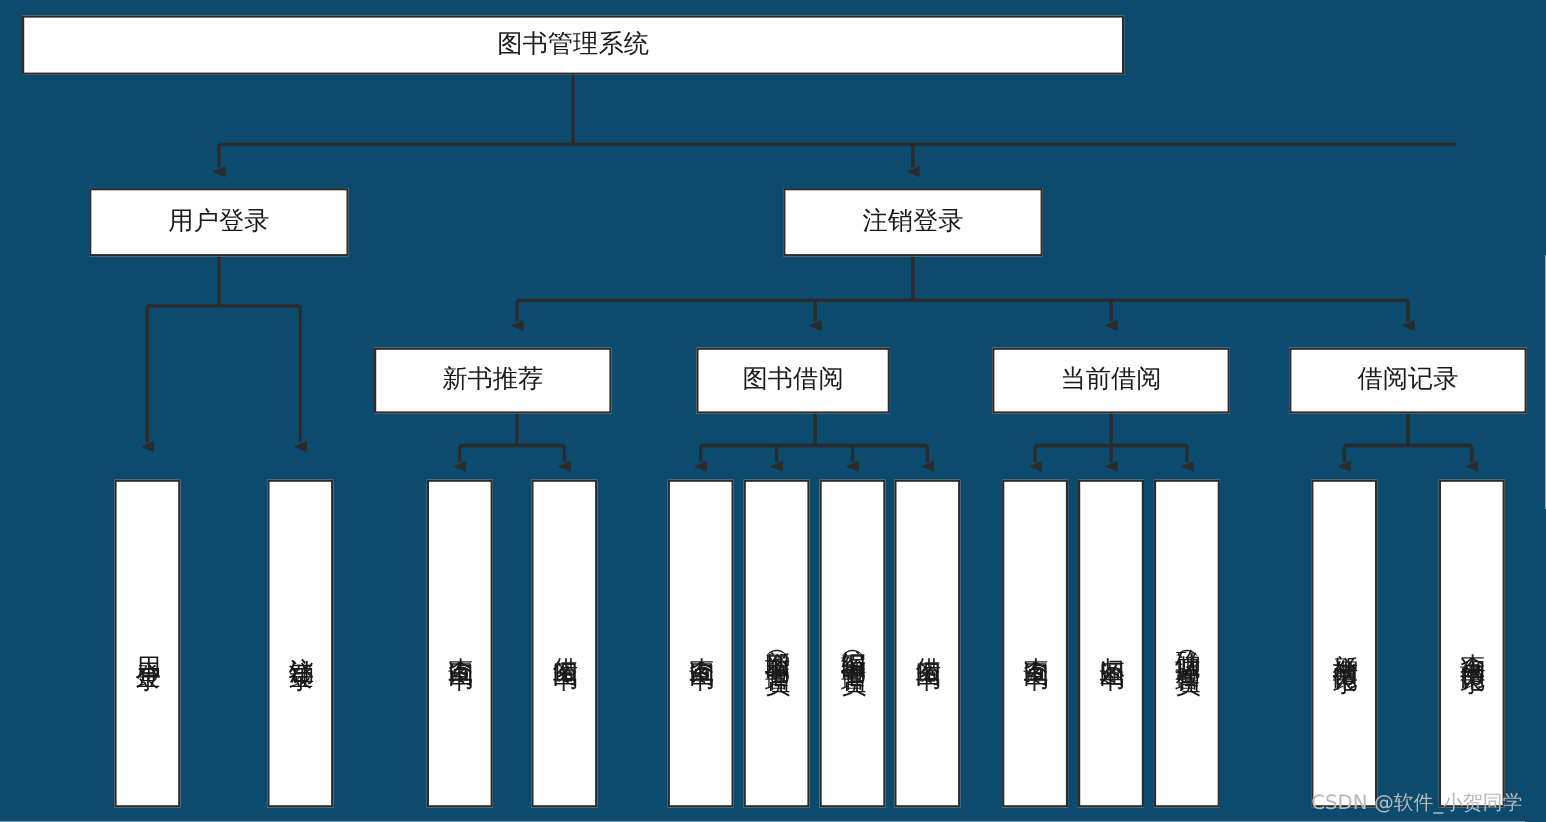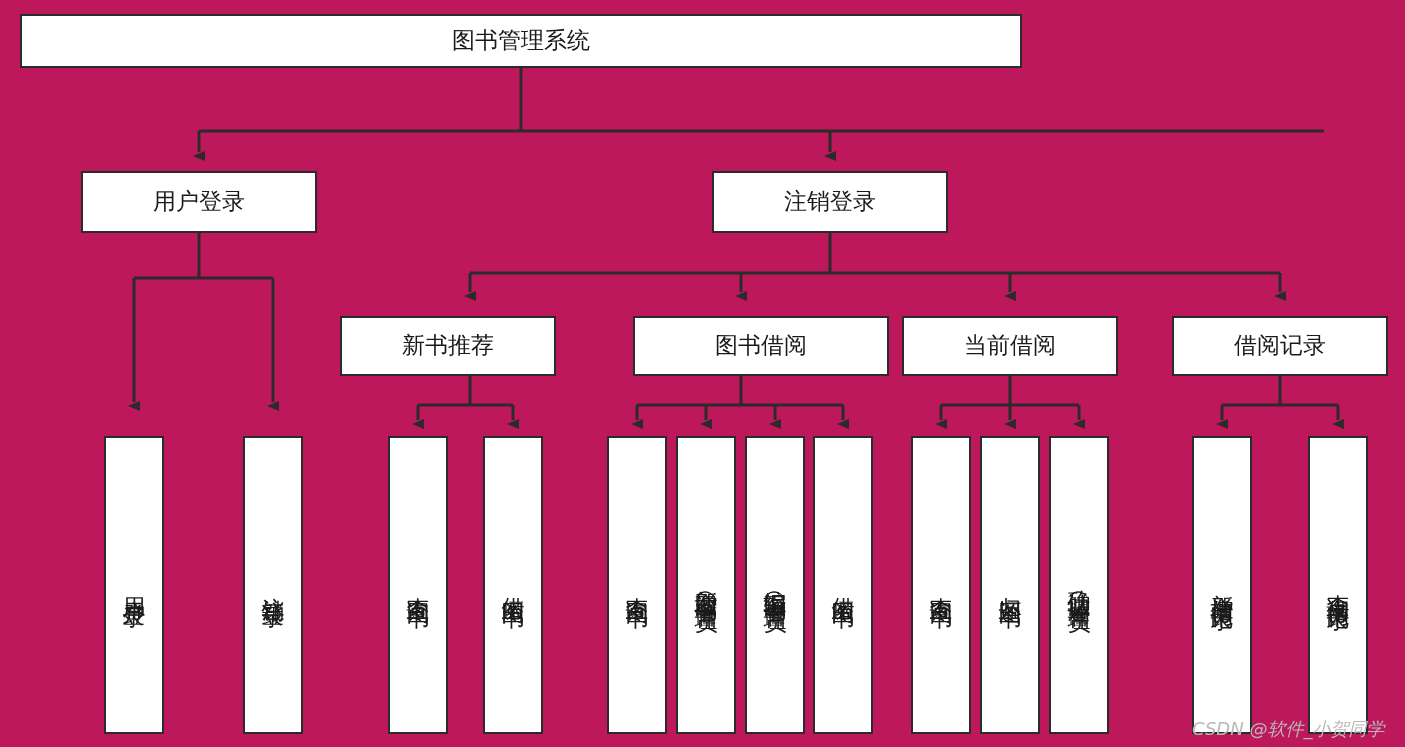--- a/index.html
+++ b/index.html
@@ -4,21 +4,21 @@
 <style>
   html, body {
     margin: 0;
     padding: 0;
     background: #ffffff;
   }
   #canvas {
     position: relative;
     width: 1405px;
     height: 747px;
-    background: #be185d;
+    background: #0c4a6e;
     font-family: "DejaVu Sans", "Liberation Sans", sans-serif;
     overflow: hidden;
   }
   #edges {
     position: absolute;
     left: 0;
     top: 0;
     width: 1405px;
     height: 747px;
   }
@@ -130,21 +130,21 @@
   </div>
 
   <div class="node horiz" style="left:712px; top:171px; width:236px; height:62px;">
     <span class="node-label">注销登录</span>
   </div>
 
   <div class="node horiz" style="left:340px; top:316px; width:216px; height:60px;">
     <span class="node-label">新书推荐</span>
   </div>
 
-  <div class="node horiz" style="left:633px; top:316px; width:256px; height:60px;">
+  <div class="node horiz" style="left:633px; top:316px; width:176px; height:60px;">
     <span class="node-label">图书借阅</span>
   </div>
 
   <div class="node horiz" style="left:902px; top:316px; width:216px; height:60px;">
     <span class="node-label">当前借阅</span>
   </div>
 
   <div class="node horiz" style="left:1172px; top:316px; width:216px; height:60px;">
     <span class="node-label">借阅记录</span>
   </div>
@@ -194,15 +194,15 @@
   </div>
 
   <div class="node leaf" style="left:1192px; top:436px; width:60px; height:298px;">
     <span class="node-label">新增借阅记录</span>
   </div>
 
   <div class="node leaf" style="left:1308px; top:436px; width:60px; height:298px;">
     <span class="node-label">查询借阅记录</span>
   </div>
 
-  <div class="watermark" style="left:1192px; top:717px;font-style:italic;">CSDN @软件_小贺同学</div>
+  <div class="watermark" style="left:1192px; top:717px;">CSDN @软件_小贺同学</div>
 
 </div>
 
 </body></html>

